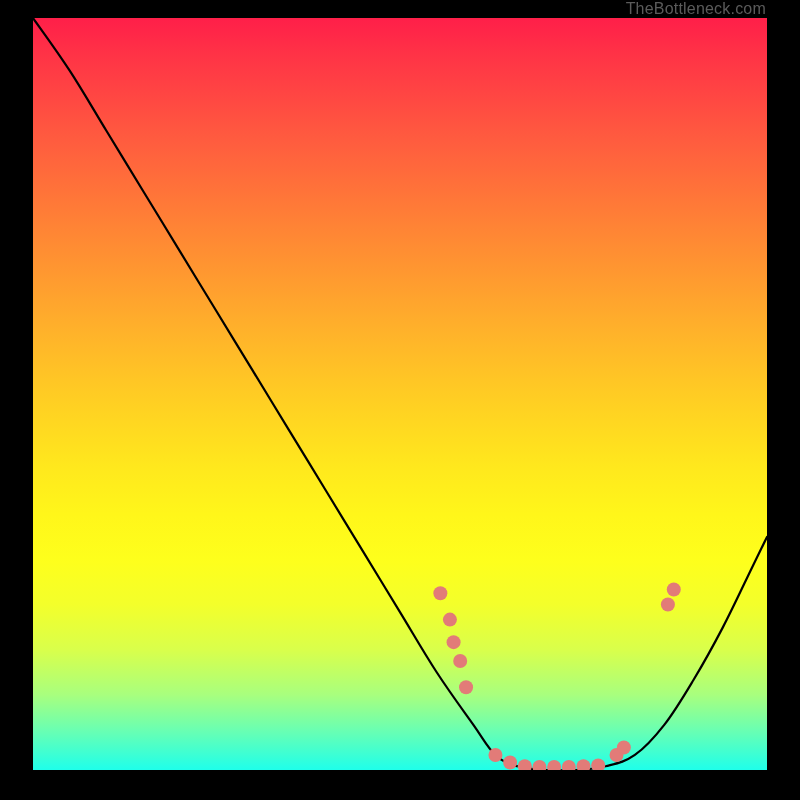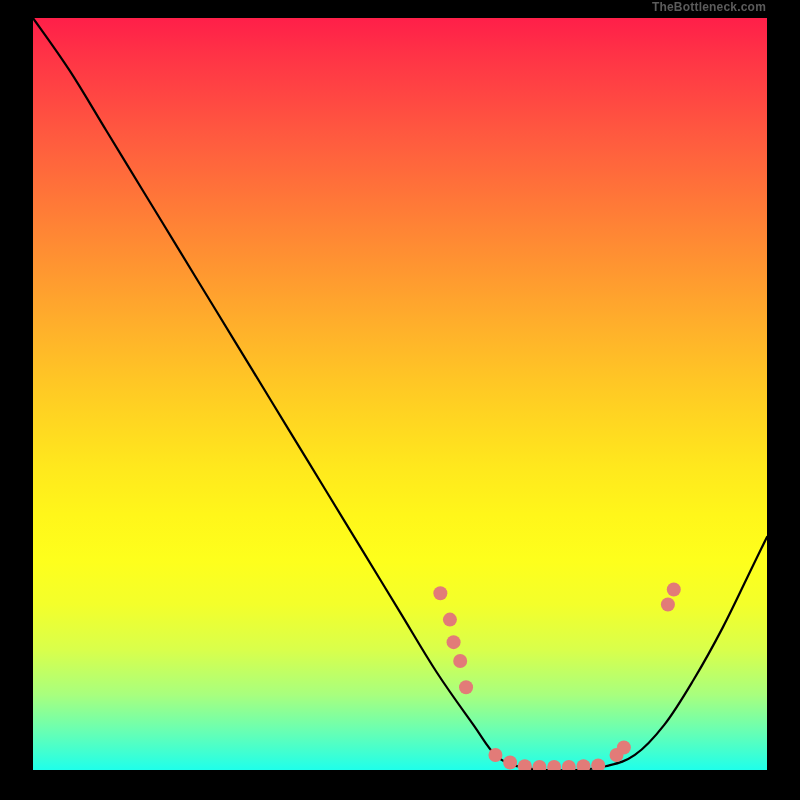--- a/index.html
+++ b/index.html
@@ -39,22 +39,22 @@
     left: 0;
     top: 0;
     width: 734px;
     height: 752px;
   }
   .watermark {
     position: absolute;
     top: 0px;
     right: 34px;
     color: #5b5b5b;
-    font-size: 12px;
-    font-weight: 700;
+    font-size: 16px;
+    font-weight: 400;
     letter-spacing: 0.2px;
   }
 </style>
 </head>
 <body>
 
 <div class="frame">
   <svg class="plot-svg" viewBox="0 0 734 752" preserveAspectRatio="none">
     <path id="curve-path" fill="none" stroke="#000000" stroke-width="2.2" stroke-linecap="round" stroke-linejoin="round" d="M0.00 0.00 C 6.61 9.48, 23.49 32.34, 36.70 52.64 C 49.91 72.94, 60.19 91.14, 73.40 112.80 C 86.61 134.46, 96.89 151.30, 110.10 172.96 C 123.31 194.62, 133.59 211.46, 146.80 233.12 C 160.01 254.78, 170.29 271.62, 183.50 293.28 C 196.71 314.94, 206.99 331.78, 220.20 353.44 C 233.41 375.10, 243.69 391.94, 256.90 413.60 C 270.11 435.26, 280.39 452.10, 293.60 473.76 C 306.81 495.42, 317.09 512.26, 330.30 533.92 C 343.51 555.58, 353.79 572.42, 367.00 594.08 C 380.21 615.74, 390.49 633.94, 403.70 654.24 C 416.91 674.54, 429.83 691.99, 440.40 706.88 C 450.97 721.77, 454.49 729.52, 462.42 736.96 C 470.35 744.40, 475.19 745.53, 484.44 748.24 C 493.69 750.95, 503.23 751.32, 513.80 752.00 C 524.37 752.68, 532.59 752.68, 543.16 752.00 C 553.73 751.32, 561.95 750.95, 572.52 748.24 C 583.09 745.53, 591.31 744.40, 601.88 736.96 C 612.45 729.52, 620.67 720.42, 631.24 706.88 C 641.81 693.34, 650.03 679.36, 660.60 661.76 C 671.17 644.16, 679.39 629.42, 689.96 609.12 C 700.53 588.82, 711.39 565.20, 719.32 548.96 C 727.25 532.72, 731.36 524.29, 734.00 518.88"></path>
     <g id="points-group">

